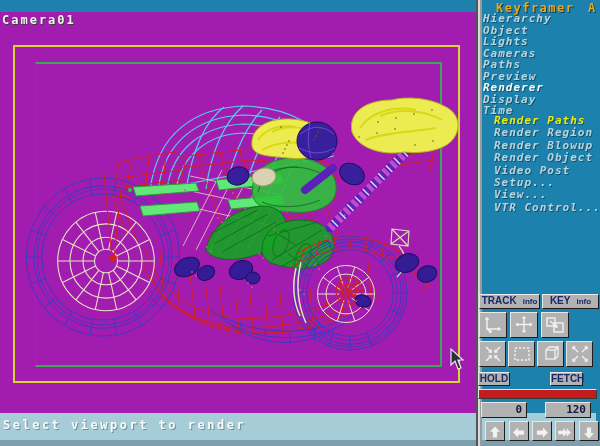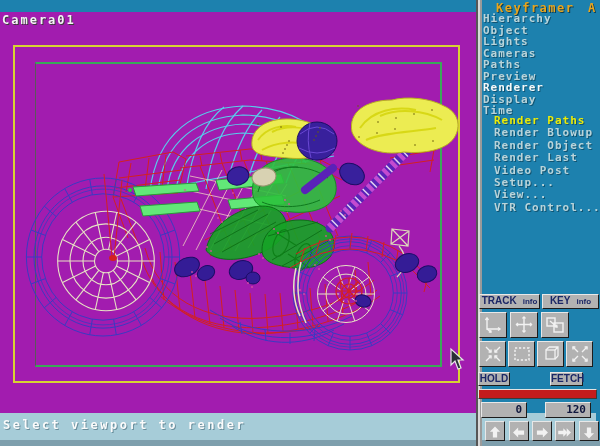--- a/index.html
+++ b/index.html
@@ -22,21 +22,21 @@
   #bottom-strip{position:absolute;left:0;top:440px;width:600px;height:6px;background:#7e9fad;z-index:1;}
   
   #divider{position:absolute;left:476px;top:0;width:6px;height:446px;z-index:2;
            background:linear-gradient(90deg,#565656 0 2px,#d9d9d9 2px 4px,#9a9a9a 4px 6px);}
   
   #panel{position:absolute;left:478px;top:0;width:122px;height:446px;z-index:5;}
   #panel-title{position:absolute;left:18px;top:1px;font-size:12px;font-weight:bold;color:#e8a41c;
                letter-spacing:1.5px;text-shadow:1px 1px 0 #0c3c52;text-align:right;}
   #corner-char{position:absolute;left:110px;top:1px;font-size:12px;font-weight:bold;color:#e8a41c;
                text-shadow:1px 1px 0 #0c3c52;}
-  ul{margin:0;padding:0;list-style:none;position:absolute;}
+  ul{margin:0;padding:0;list-style:none;position:absolute;font-style:italic;}
   #main-menu{left:5px;top:13px;}
   #main-menu li{height:11.5px;line-height:11.5px;font-size:11px;font-weight:bold;color:#b9d4da;
                 letter-spacing:1px;text-shadow:1px 1px 0 rgba(8,48,66,.55);white-space:nowrap;cursor:default;}
   #main-menu li.active{color:#f6fafa;}
   #cmd-menu{left:16px;top:115px;}
   #cmd-menu li{height:12.4px;line-height:12.4px;font-size:11px;font-weight:bold;color:#b9d4da;
                letter-spacing:1px;text-shadow:1px 1px 0 rgba(8,48,66,.55);white-space:nowrap;cursor:default;}
   #cmd-menu li.sel{color:#ecec08;}
   
   .btn{position:absolute;background:#b2b2b2;box-sizing:border-box;
@@ -319,23 +319,23 @@
       <li>Cameras</li>
       <li>Paths</li>
       <li>Preview</li>
       <li class="active">Renderer</li>
       <li>Display</li>
       <li>Time</li>
     </ul>
 
     <ul id="cmd-menu">
       <li class="sel">Render Paths</li>
+      <li>Render Region</li>
       <li>Render Blowup</li>
       <li>Render Object</li>
-      <li>Render Last</li>
       <li>Video Post</li>
       <li>Setup...</li>
       <li>View...</li>
       <li>VTR Control...</li>
     </ul>
 
     <div class="btn lbl-btn" style="left:1px;top:294px;width:61px;height:15px;">
       <span class="info-main">TRACK</span><span class="info-suffix">info</span>
     </div>
     <div class="btn lbl-btn" style="left:64px;top:294px;width:57px;height:15px;">

